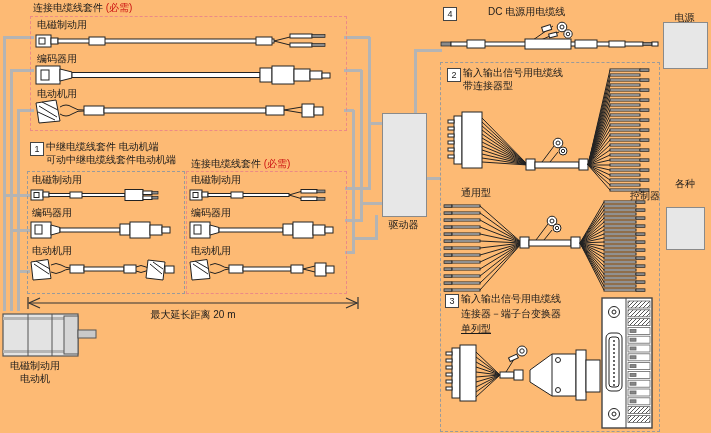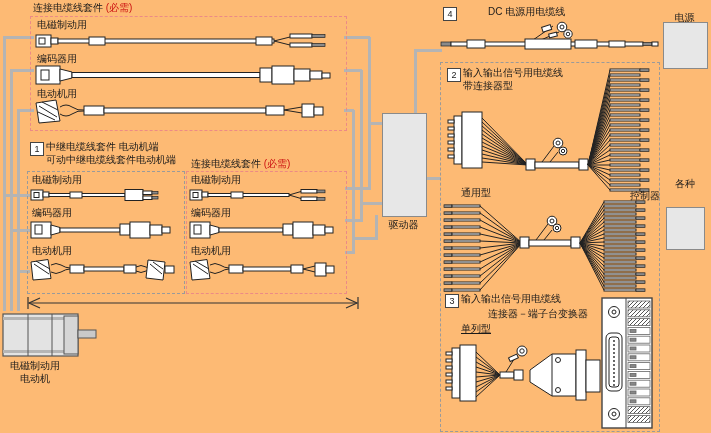--- a/index.html
+++ b/index.html
@@ -198,20 +198,21 @@
       <rect class="ck" x="137" y="9" width="8" height="7"></rect>
   </svg>
 
   <svg style="left:22px;top:296px;" width="342" height="14" viewBox="0 0 342 14">
     <line class="ar" x1="6" y1="1" x2="6" y2="13"></line>
       <line class="ar" x1="336" y1="1" x2="336" y2="13"></line>
     <line class="ar" x1="7" y1="7" x2="335" y2="7"></line>
     <path class="ar" d="M18,2 L7,7 L18,12"></path>
       <path class="ar" d="M324,2 L335,7 L324,12"></path>
   </svg>
+  <div class="lbl ctr" style="left:22px;top:309px;width:342px;">最大延长距离 20 m</div>
 
   <svg style="left:2px;top:311px;" width="96" height="48" viewBox="0 0 96 48">
     <rect class="gy" x="1" y="3" width="75" height="42"></rect>
     <rect x="1" y="6" width="75" height="3" fill="#b5b5b5"></rect>
       <rect x="1" y="39" width="75" height="3" fill="#b5b5b5"></rect>
     <line x1="26" y1="3" x2="26" y2="45" stroke="#555" stroke-width="1"></line>
     <line x1="50" y1="3" x2="50" y2="45" stroke="#555" stroke-width="1"></line>
     <rect x="62" y="5" width="14" height="38" fill="#d6d6d6" stroke="#555" stroke-width="1"></rect>
     <rect x="76" y="19" width="18" height="8" fill="#c9c9c9" stroke="#555" stroke-width="1"></rect>
   </svg>
@@ -464,21 +465,21 @@
         <rect class="dk" x="192" y="56.8" width="9" height="2.6"></rect>
         <rect class="dk" x="192" y="64.8" width="9" height="2.6"></rect>
       <rect class="dk" x="192" y="72.8" width="9" height="2.6"></rect>
         <rect class="dk" x="192" y="80.8" width="9" height="2.6"></rect>
         <rect class="dk" x="192" y="88.8" width="9" height="2.6"></rect>
     </g>
   </svg>
 
   <div class="numbox" style="left:445px;top:294px;">3</div>
   <div class="lbl" style="left:461px;top:293px;">输入输出信号用电缆线</div>
-  <div class="lbl" style="left:488px;top:308px;">连接器－端子台变换器</div>
+  <div class="lbl" style="left:461px;top:308px;">连接器－端子台变换器</div>
   <div class="lbl" style="left:461px;top:323px;text-decoration:underline;">单列型</div>
   <svg style="left:444px;top:330px;" width="162" height="92" viewBox="0 0 162 92">
     <g class="lk">
       <line x1="32" y1="22" x2="56" y2="45"></line>
         <line x1="32" y1="27" x2="56" y2="45"></line>
         <line x1="32" y1="32" x2="56" y2="45"></line>
       <line x1="32" y1="37" x2="56" y2="45"></line>
         <line x1="32" y1="42" x2="56" y2="45"></line>
         <line x1="32" y1="47" x2="56" y2="45"></line>
       <line x1="32" y1="52" x2="56" y2="45"></line>

